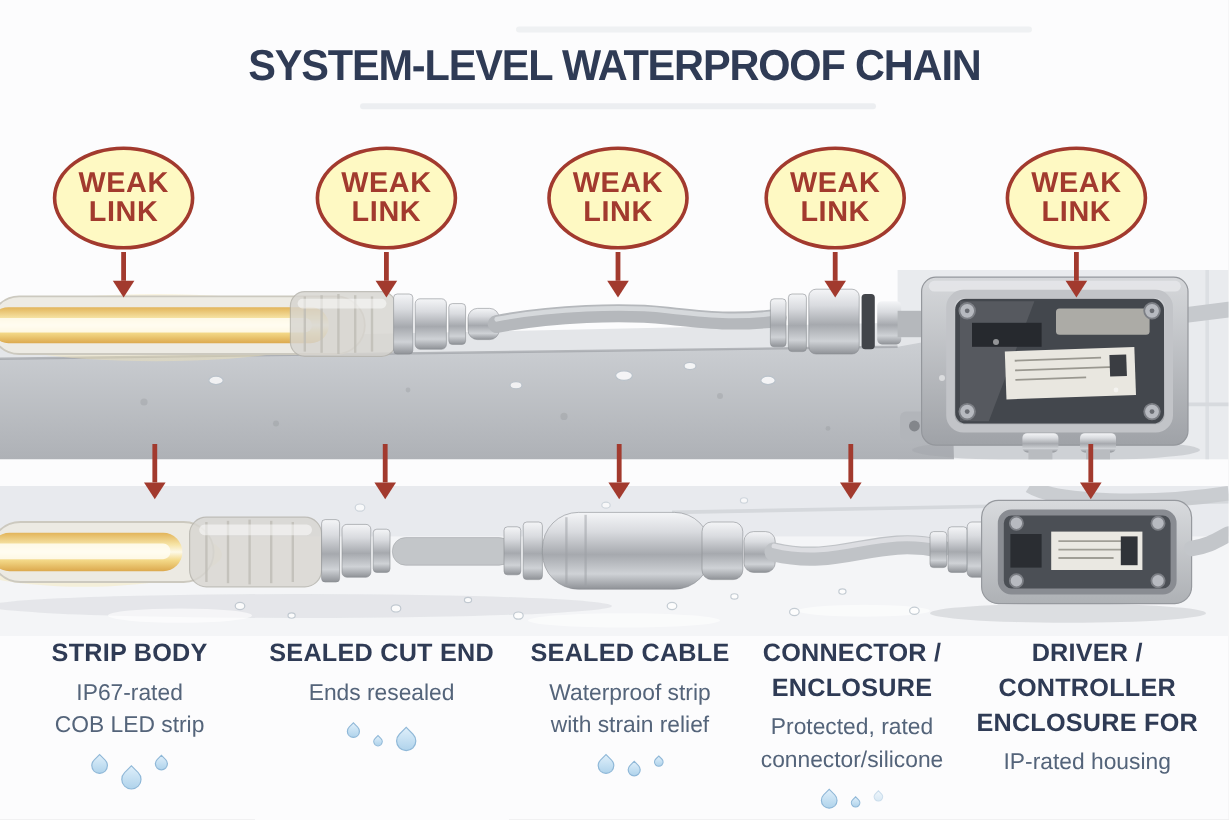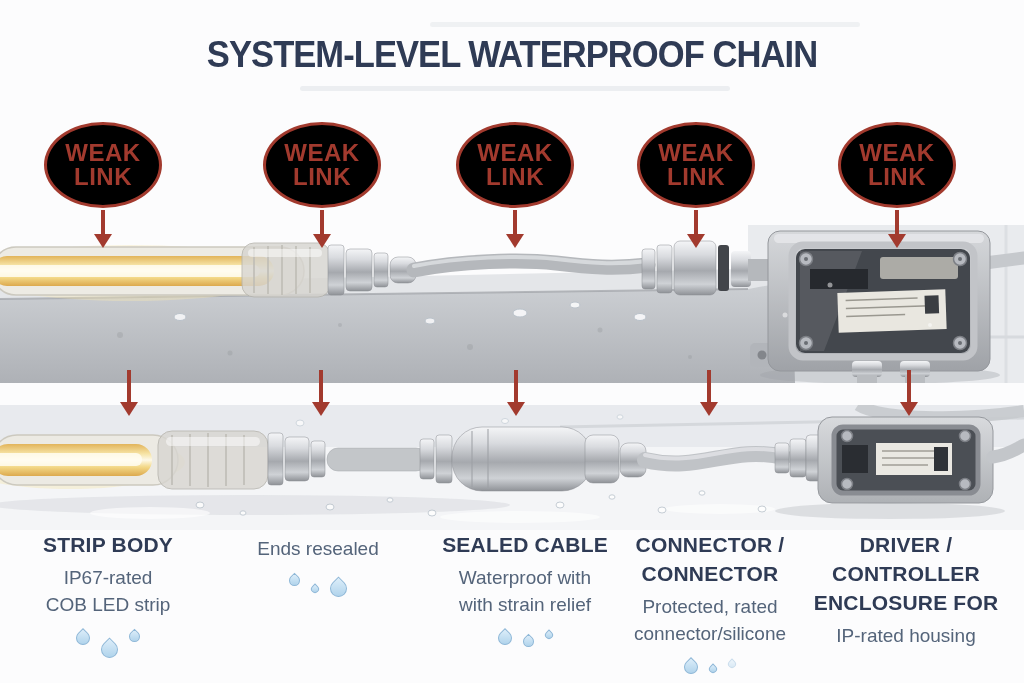--- a/index.html
+++ b/index.html
@@ -25,21 +25,21 @@
     background:#eceef1;border-radius:3px;
   }
   .top-smudge{
     position:absolute;top:22px;left:430px;width:430px;height:5px;
     background:#eaecee;border-radius:3px;opacity:.7;
   }
   
   .bubble{position:absolute;top:122px;width:118px;margin-left:-59px;z-index:6;}
   .oval{
     width:118px;height:86px;border:3.5px solid var(--accent-red);border-radius:50%;
-    background:#000000;display:flex;flex-direction:column;align-items:center;justify-content:center;
+    background:#fef9c3;display:flex;flex-direction:column;align-items:center;justify-content:center;
     font-weight:700;font-size:24px;line-height:1.02;color:var(--accent-red);letter-spacing:.5px;
     box-sizing:border-box;
   }
   .v-arrow{
     position:absolute;width:4px;background:var(--accent-red);
   }
   .v-arrow::after{
     content:'';position:absolute;top:100%;left:50%;transform:translateX(-50%);
     border:9px solid transparent;border-bottom:0;border-top:14px solid var(--accent-red);
   }
@@ -354,49 +354,53 @@
       <div>COB LED strip</div>
     </div>
     <div class="droplets">
       <span class="drop m"></span>
       <span class="drop l lo"></span>
       <span class="drop s"></span>
     </div>
   </div>
 
   <div class="col" style="left:318px">
+    <div class="heading">
+      <div>SEALED CUT END</div>
+      <div></div>
+    </div>
     <div class="desc">
       <div>Ends resealed</div>
     </div>
     <div class="droplets">
       <span class="drop s"></span>
       <span class="drop xs lo"></span>
       <span class="drop l lo2"></span>
     </div>
   </div>
 
   <div class="col" style="left:525px">
     <div class="heading">
       <div>SEALED CABLE</div>
     </div>
     <div class="desc">
-      <div>Waterproof with</div>
+      <div>Waterproof strip</div>
       <div>with strain relief</div>
     </div>
     <div class="droplets">
       <span class="drop m"></span>
       <span class="drop s lo2"></span>
       <span class="drop xs"></span>
     </div>
   </div>
 
   <div class="col" style="left:710px">
     <div class="heading">
       <div>CONNECTOR /</div>
-      <div>CONNECTOR</div>
+      <div>ENCLOSURE</div>
     </div>
     <div class="desc">
       <div>Protected, rated</div>
       <div>connector/silicone</div>
     </div>
     <div class="droplets">
       <span class="drop m"></span>
       <span class="drop xs lo2"></span>
       <span class="drop xs faded"></span>
     </div>

